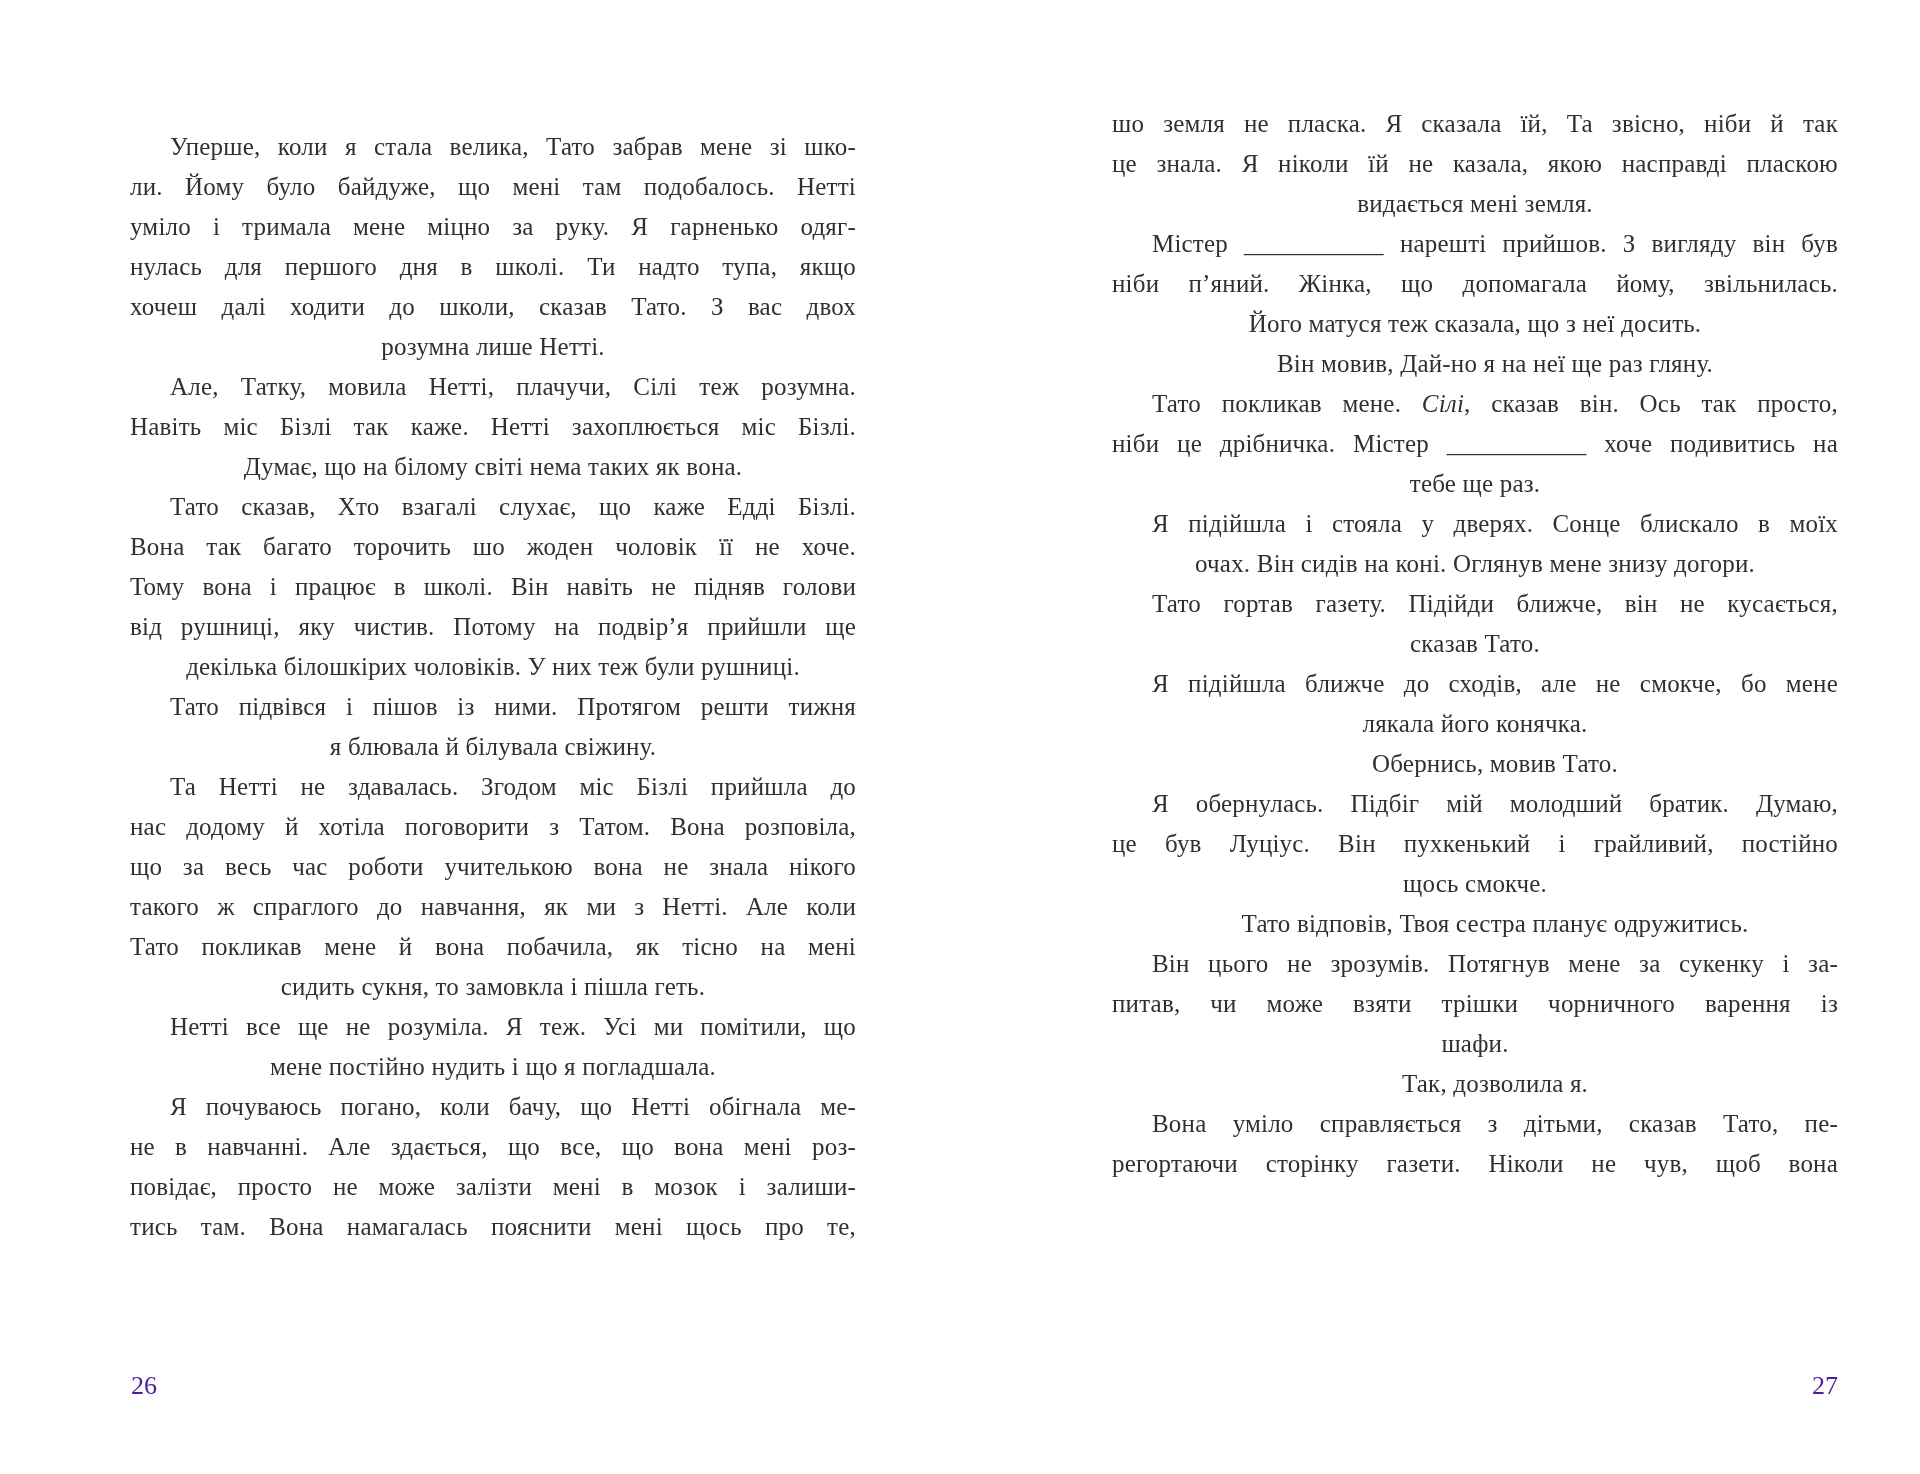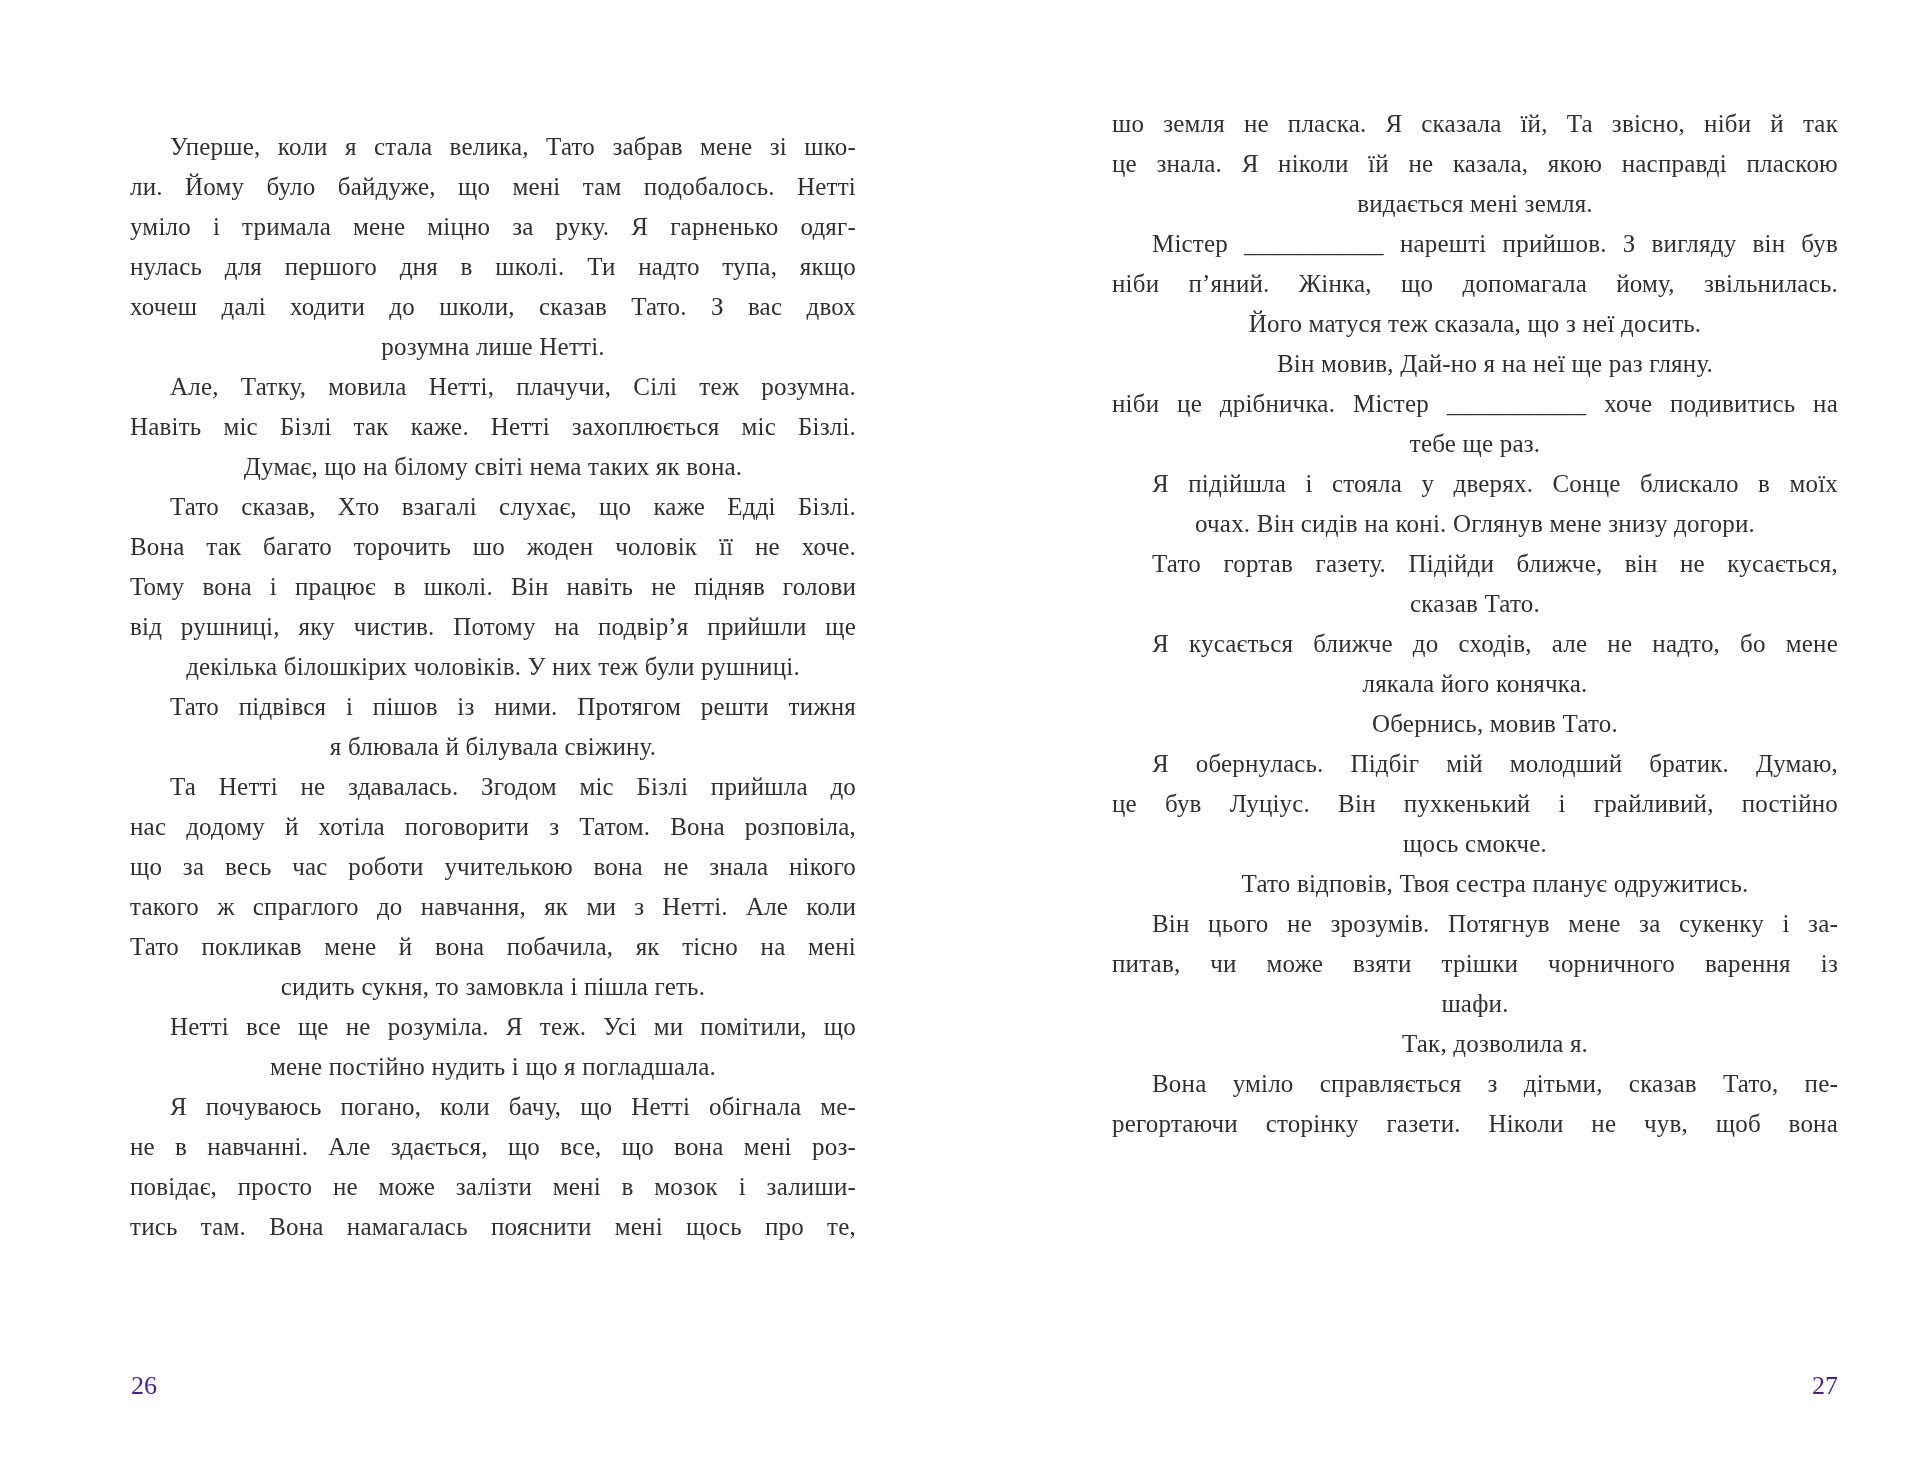--- a/index.html
+++ b/index.html
@@ -87,27 +87,28 @@
     </div>
 
   <div class="page-text right">
       <div class="line just">шо земля не пласка. Я сказала їй, Та звісно, ніби й так</div>
       <div class="line just">це знала. Я ніколи їй не казала, якою насправді пласкою</div>
       <div class="line">видається мені земля.</div>
       <div class="line indent just">Містер ___________ нарешті прийшов. З вигляду він був</div>
       <div class="line just">ніби п’яний. Жінка, що допомагала йому, звільнилась.</div>
       <div class="line">Його матуся теж сказала, що з неї досить.</div>
       <div class="line indent">Він мовив, Дай-но я на неї ще раз гляну.</div>
+      <div class="line indent just">Тато покликав мене. <i>Сілі</i>, сказав він. Ось так просто,</div>
       <div class="line just">ніби це дрібничка. Містер ___________ хоче подивитись на</div>
       <div class="line">тебе ще раз.</div>
       <div class="line indent just">Я підійшла і стояла у дверях. Сонце блискало в моїх</div>
       <div class="line">очах. Він сидів на коні. Оглянув мене знизу догори.</div>
       <div class="line indent just">Тато гортав газету. Підійди ближче, він не кусається,</div>
       <div class="line">сказав Тато.</div>
-      <div class="line indent just">Я кусається ближче до сходів, але не надто, бо мене</div>
+      <div class="line indent just">Я підійшла ближче до сходів, але не смокче, бо мене</div>
       <div class="line">лякала його конячка.</div>
       <div class="line indent">Обернись, мовив Тато.</div>
       <div class="line indent just">Я обернулась. Підбіг мій молодший братик. Думаю,</div>
       <div class="line just">це був Луціус. Він пухкенький і грайливий, постійно</div>
       <div class="line">щось смокче.</div>
       <div class="line indent">Тато відповів, Твоя сестра планує одружитись.</div>
       <div class="line indent just">Він цього не зрозумів. Потягнув мене за сукенку і за-</div>
       <div class="line just">питав, чи може взяти трішки чорничного варення із</div>
       <div class="line">шафи.</div>
       <div class="line indent">Так, дозволила я.</div>

